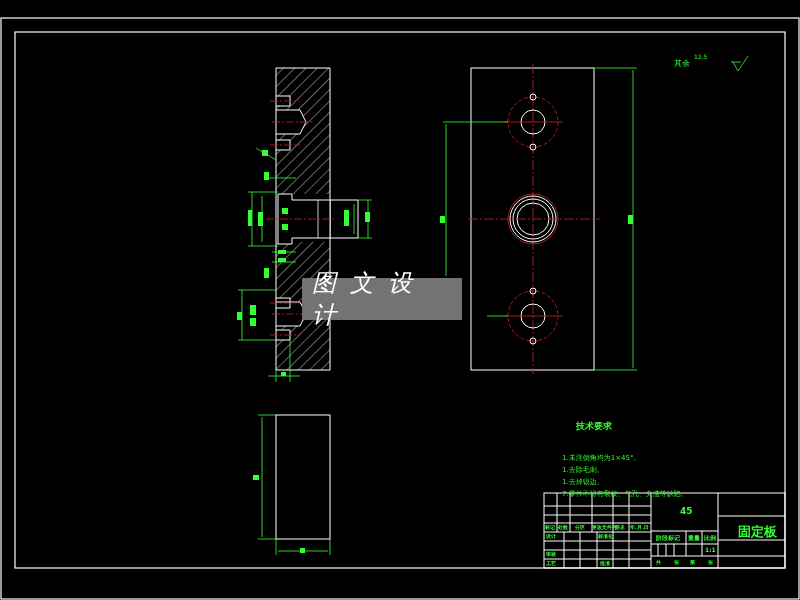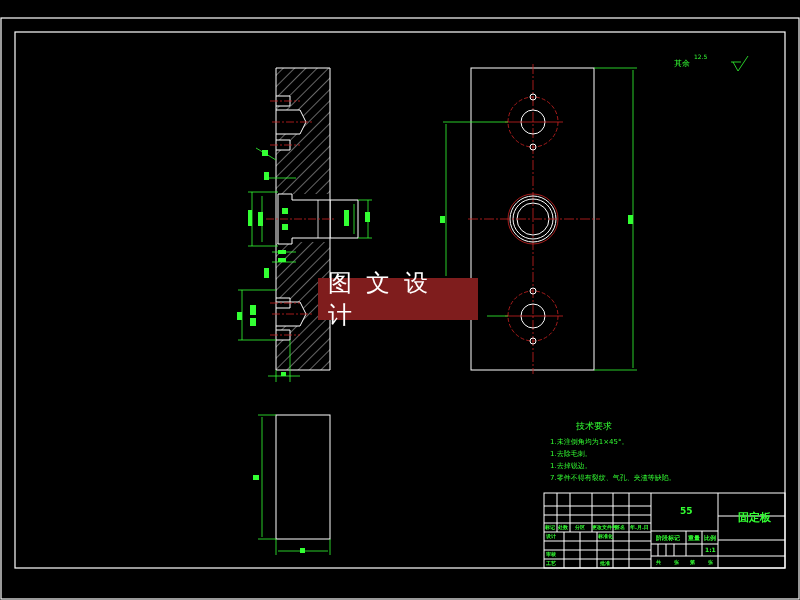--- a/index.html
+++ b/index.html
@@ -1,28 +1,28 @@
 <!DOCTYPE html>
 <html><head>
   <meta charset="utf-8">
   <style>
     html, body { margin: 0; padding: 0; background: #000; }
     body { width: 800px; height: 600px; position: relative; overflow: hidden;
            font-family: "DejaVu Sans", sans-serif; }
     #drawing { position: absolute; left: 0; top: 0; }
     .watermark {
-      position: absolute; left: 318px; top: 278px; width: 160px; height: 42px;
-      background: #7f1d1d; color: #fff; font-family: "DejaVu Sans", sans-serif;
+      position: absolute; left: 302px; top: 278px; width: 160px; height: 42px;
+      background: #737373; color: #fff; font-family: "DejaVu Sans", sans-serif;
       font-size: 24px; letter-spacing: 14px; display: flex; align-items: center;
-      justify-content: center; padding-left: 10px; box-sizing: border-box;
+      justify-content: center; padding-left: 10px; box-sizing: border-box; font-style: italic;
     }
     .tech { position: absolute; left: 550px; top: 420px; color: #3f3; font-size: 7px;
             font-family: "DejaVu Sans", sans-serif; }
-    .tech .title { font-size: 9px; margin-left: 26px; margin-bottom: 4px; font-weight: normal; }
-    .tech .line { margin: 2px 0; white-space: nowrap; }
+    .tech .title { font-size: 9px; margin-left: 26px; margin-bottom: 20px; font-weight: bold; }
+    .tech .line { margin: 2px 12px; white-space: nowrap; }
     .tb-text { position: absolute; color: #3f3; font-size: 7px; font-weight: bold;
                font-family: "DejaVu Sans", sans-serif; }
     .rough { position: absolute; left: 674px; top: 58px; color: #3f3; font-size: 8px;
              font-family: "DejaVu Sans", sans-serif; }
   </style>
 </head>
 <body>
 
 <svg id="drawing" width="800" height="600" viewBox="0 0 800 600">
   <defs>
@@ -212,22 +212,22 @@
 <div class="watermark">图文设计</div>
 
 <div class="tech">
   <div class="title">技术要求</div>
   <div class="line">1.未注倒角均为1×45°。</div>
   <div class="line">1.去除毛刺。</div>
   <div class="line">1.去掉锐边。</div>
   <div class="line">7.零件不得有裂纹、气孔、夹渣等缺陷。</div>
 </div>
 
-<div class="tb-text" style="left:680px;top:506px;font-size:9px;">55</div>
-<div class="tb-text" style="left:738px;top:510px;font-size:11px;">固定板</div>
+<div class="tb-text" style="left:680px;top:506px;font-size:9px;">45</div>
+<div class="tb-text" style="left:738px;top:523px;font-size:13px;">固定板</div>
 <div class="tb-text" style="left:656px;top:534px;font-size:6px;">阶段标记</div>
 <div class="tb-text" style="left:688px;top:534px;font-size:6px;">重量</div>
 <div class="tb-text" style="left:704px;top:534px;font-size:6px;">比例</div>
 <div class="tb-text" style="left:705px;top:546px;font-size:6px;">1:1</div>
 <div class="tb-text" style="left:545px;top:524px;font-size:5px;">标记</div>
 <div class="tb-text" style="left:558px;top:524px;font-size:5px;">处数</div>
 <div class="tb-text" style="left:575px;top:524px;font-size:5px;">分区</div>
 <div class="tb-text" style="left:592px;top:524px;font-size:5px;">更改文件号</div>
 <div class="tb-text" style="left:615px;top:524px;font-size:5px;">签名</div>
 <div class="tb-text" style="left:630px;top:524px;font-size:5px;">年.月.日</div>

